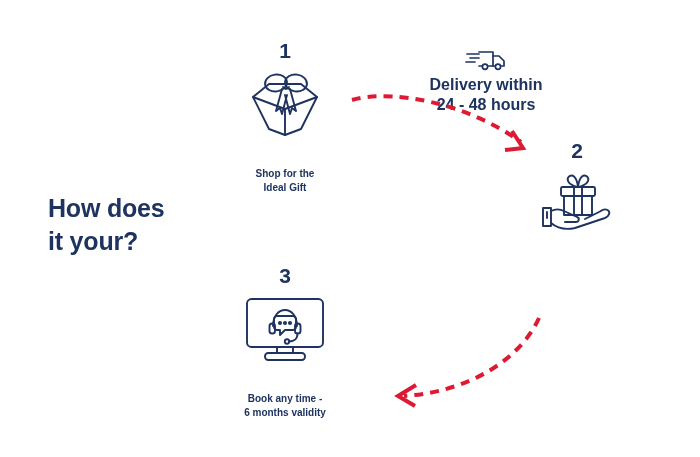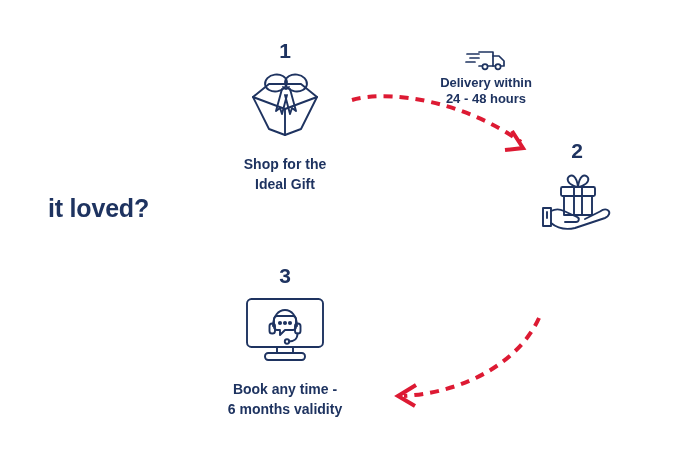--- a/index.html
+++ b/index.html
@@ -45,22 +45,22 @@
     margin-bottom: 6px;
   }
   .step-icon {
     display: flex;
     align-items: center;
     justify-content: center;
     height: 74px;
   }
   .step-icon svg { display: block; }
   .step-caption {
-    margin-top: 14px;
-    font-size: 14px;
+    margin-top: 26px;
+    font-size: 10px;
     font-weight: 600;
     line-height: 1.42;
     color: #1e3360;
     white-space: pre-line;
   }
 
   #step-1 { left: 205px; top: 40px;  width: 160px; }
   #step-2 { left: 497px; top: 140px; width: 160px; }
   #step-3 { left: 205px; top: 265px; width: 160px; }
 
@@ -73,21 +73,21 @@
     text-align: center;
   }
   .delivery-icon {
     display: flex;
     align-items: center;
     justify-content: center;
     height: 24px;
     margin-bottom: 3px;
   }
   .delivery-text {
-    font-size: 13px;
+    font-size: 16px;
     font-weight: 700;
     line-height: 1.26;
     color: #1e3360;
     white-space: pre-line;
   }
 
   
   .arrow-layer {
     position: absolute;
     left: 0;
@@ -96,21 +96,22 @@
     height: 457px;
     pointer-events: none;
   }
 </style>
 </head>
 <body>
 
 <div id="infographic">
 
   <div class="heading">
-    <span class="line">it loved?</span>
+    <span class="line">How does</span>
+    <span class="line">it your?</span>
   </div>
 
   <div class="step" id="step-1">
     <div class="step-number">1</div>
     <div class="step-icon">
       <svg width="78" height="72" viewBox="0 0 78 72" fill="none" stroke="#1e3360" stroke-width="1.9" stroke-linecap="round" stroke-linejoin="round">
 
         <path d="M7 29 L39 41 L71 29 L71 29 L55 61 L39 67 L23 61 Z"></path>
         <path d="M7 29 L23 16 L55 16 L71 29"></path>
         <path d="M39 41 L39 67"></path>

